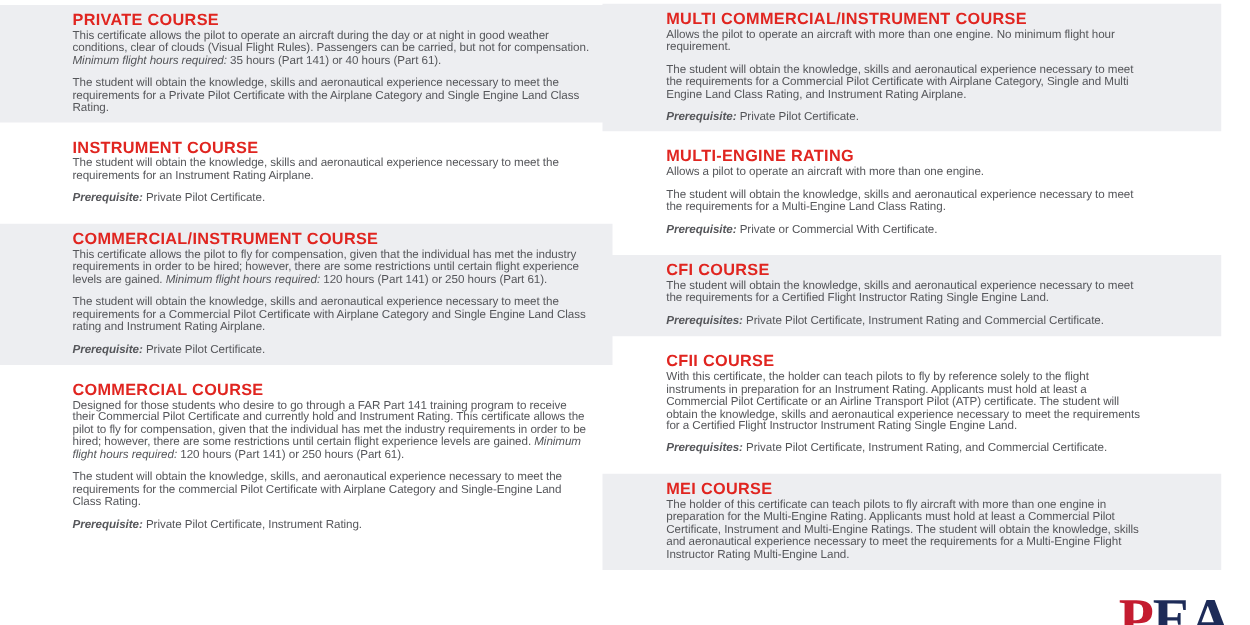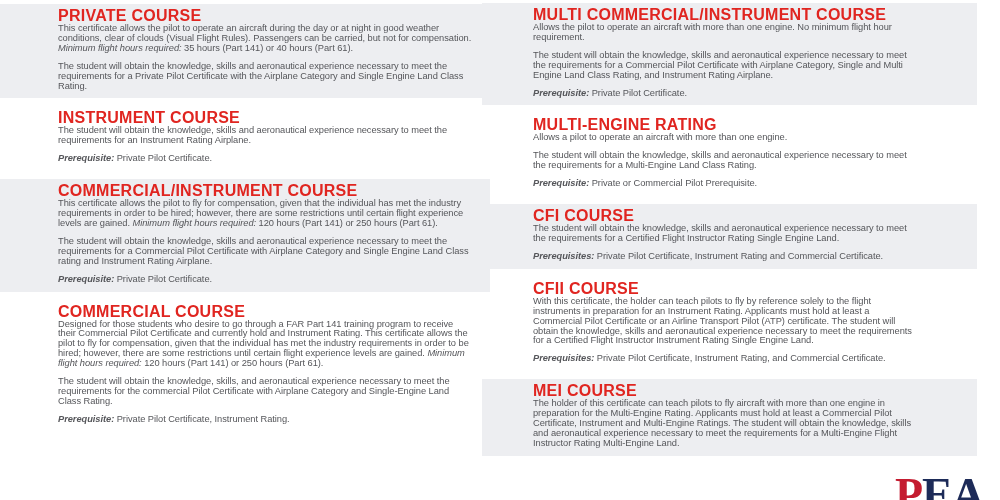--- a/index.html
+++ b/index.html
@@ -13,21 +13,21 @@
   .col { position: absolute; top: 0; box-sizing: border-box; }
   .col-left  { left: 0;     width: 490px; padding-top: 4px; }
   .col-right { left: 482px; width: 495px; padding-top: 3px; }
 
   section.course { margin: 0 0 8px 0; padding: 6px 18px 7px 58px; }
   .col-right section.course { padding: 6px 60px 7px 51px; }
   section.course.shaded { background: var(--panel-color, #edeef1); }
 
   h3.course-title {
     margin: 0 0 3px 0;
-    font-size: 16px; line-height: 11px;
+    font-size: 13px; line-height: 11px;
     font-weight: bold;
     letter-spacing: 0.25px;
     color: var(--heading-color, #e02520);
   }
   p.para {
     margin: 0 0 8px 0;
     font-size: 9.3px; line-height: 9.9px;
     letter-spacing: -0.05px;
     color: var(--body-color, #55565a);
   }
@@ -78,21 +78,21 @@
       <section class="course shaded">
         <h3 class="course-title">MULTI COMMERCIAL/INSTRUMENT COURSE</h3>
         <p class="para"><span>Allows the pilot to operate an aircraft with more than one engine. No minimum flight hour requirement.</span></p>
         <p class="para"><span>The student will obtain the knowledge, skills and aeronautical experience necessary to meet the requirements for a Commercial Pilot Certificate with Airplane Category, Single and Multi Engine Land Class Rating, and Instrument Rating Airplane.</span></p>
         <p class="para"><span class="seg-bi">Prerequisite:</span><span> Private Pilot Certificate.</span></p>
       </section>
       <section class="course">
         <h3 class="course-title">MULTI-ENGINE RATING</h3>
         <p class="para"><span>Allows a pilot to operate an aircraft with more than one engine.</span></p>
         <p class="para"><span>The student will obtain the knowledge, skills and aeronautical experience necessary to meet the requirements for a Multi-Engine Land Class Rating.</span></p>
-        <p class="para"><span class="seg-bi">Prerequisite:</span><span> Private or Commercial Pilot Prerequisite.</span></p>
+        <p class="para"><span class="seg-bi">Prerequisite:</span><span> Private or Commercial With Certificate.</span></p>
       </section>
       <section class="course shaded">
         <h3 class="course-title">CFI COURSE</h3>
         <p class="para"><span>The student will obtain the knowledge, skills and aeronautical experience necessary to meet the requirements for a Certified Flight Instructor Rating Single Engine Land.</span></p>
         <p class="para"><span class="seg-bi">Prerequisites:</span><span> Private Pilot Certificate, Instrument Rating and Commercial Certificate.</span></p>
       </section>
       <section class="course">
         <h3 class="course-title">CFII COURSE</h3>
         <p class="para"><span>With this certificate, the holder can teach pilots to fly by reference solely to the flight instruments in preparation for an Instrument Rating. Applicants must hold at least a Commercial Pilot Certificate or an Airline Transport Pilot (ATP) certificate. The student will obtain the knowledge, skills and aeronautical experience necessary to meet the requirements for a Certified Flight Instructor Instrument Rating Single Engine Land.</span></p>
         <p class="para"><span class="seg-bi">Prerequisites:</span><span> Private Pilot Certificate, Instrument Rating, and Commercial Certificate.</span></p>

